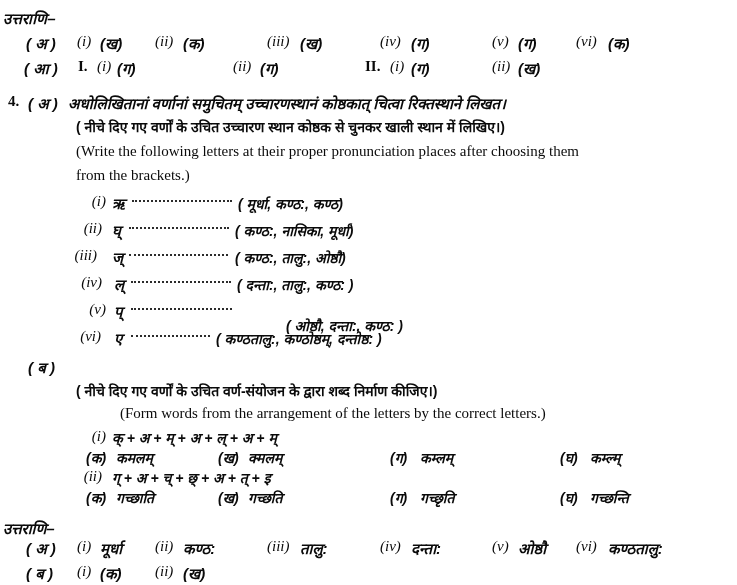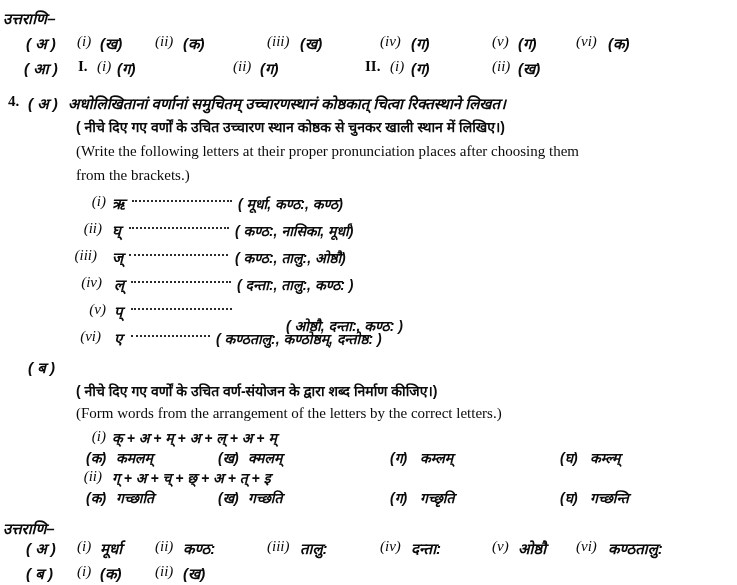--- a/index.html
+++ b/index.html
@@ -211,21 +211,21 @@
   <div class="brackets dev" style="left:238px; top:316px;margin-left:48px;">( ओष्ठौ, दन्ता:, कण्ठ: )</div>
 
   <div class="fill-rn" style="left:57px; top:328px;">(vi)</div>
   <div class="fill-letter dev" style="left:114px; top:328px;">ए</div>
   <div class="dots" style="left:131px; top:335px; width:79px;"></div>
   <div class="brackets dev" style="left:216px; top:329px;">( कण्ठतालु:, कण्ठोष्ठम्, दन्तोष्ठ: )</div>
 
   <div class="q-paren dev" style="top:357px;">( ब )</div>
 
   <div class="sub-hi dev-reg" style="top:381px; font-weight:700;">( नीचे दिए गए वर्णों के उचित वर्ण-संयोजन के द्वारा शब्द निर्माण कीजिए।)</div>
-  <div class="sub-en" style="top:405px;">(Form words from the arrangement of the letters by the correct letters.)</div>
+  <div class="sub-en" style="top:405px;margin-left:44px;">(Form words from the arrangement of the letters by the correct letters.)</div>
 
   <div class="wf-rn" style="left:62px; top:428px;">(i)</div>
   <div class="wf-seq dev" style="left:112px; top:428px;">क् + अ + म् + अ + ल् + अ + म्</div>
 
   <div class="opt dev" style="left:86px; top:448px;">(क)</div>
   <div class="opt dev" style="left:116px; top:448px;">कमलम्</div>
 
   <div class="opt dev" style="left:218px; top:448px;">(ख)</div>
   <div class="opt dev" style="left:248px; top:448px;">क्मलम्</div>
 

